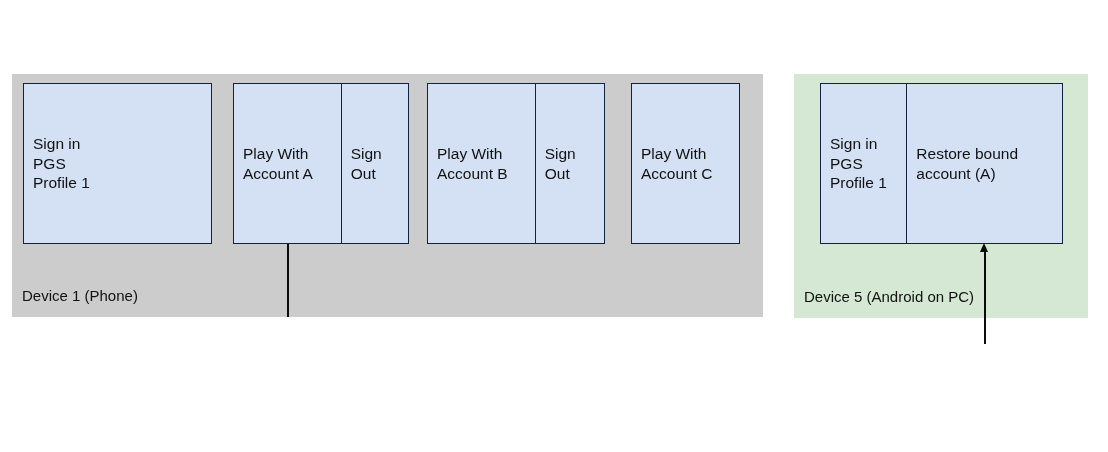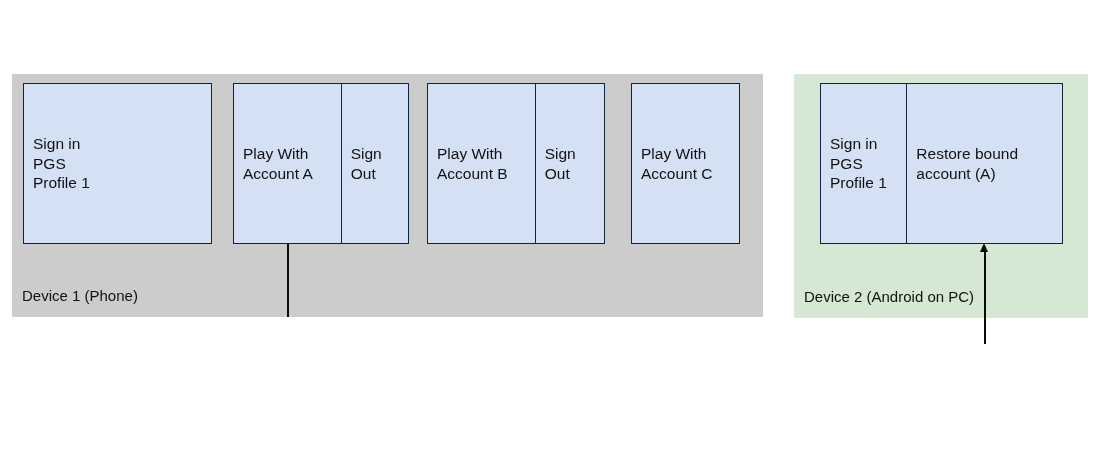--- a/index.html
+++ b/index.html
@@ -109,21 +109,21 @@
 
   <div class="box-group" style="left:631px; top:83px; width:109px; height:161px;">
     <div class="cell" style="width:109px;">
       <span class="cell-text">Play With
 Account C</span>
     </div>
   </div>
 
   <div class="panel" style="left:794px; top:74px; width:294px; height:244px; background:#d5e8d4;"></div>
 
-  <div class="panel-label" style="left:804px; top:288px;">Device 2 (Android on PC)</div>
+  <div class="panel-label" style="left:804px; top:288px;">Device 5 (Android on PC)</div>
 
   <div class="box-group" style="left:820px; top:83px; width:243px; height:161px;">
     <div class="cell" style="width:86px;">
       <span class="cell-text">Sign in
 PGS
 Profile 1</span>
     </div>
     <div class="cell" style="width:157px;">
       <span class="cell-text">Restore bound
 account (A)</span>

